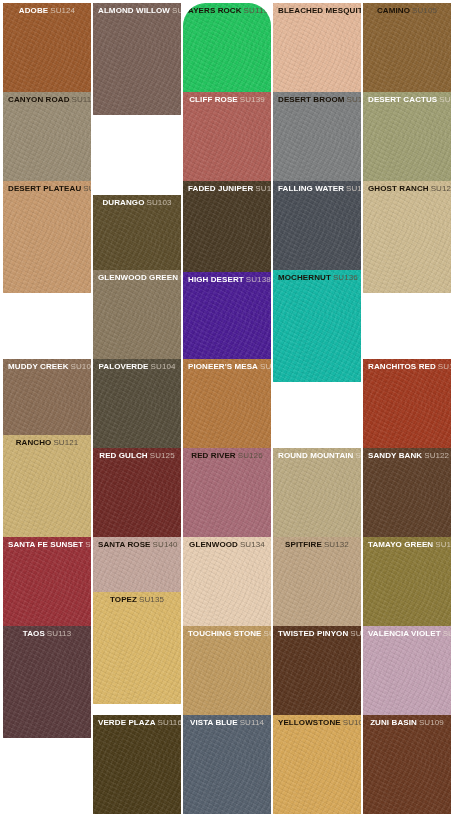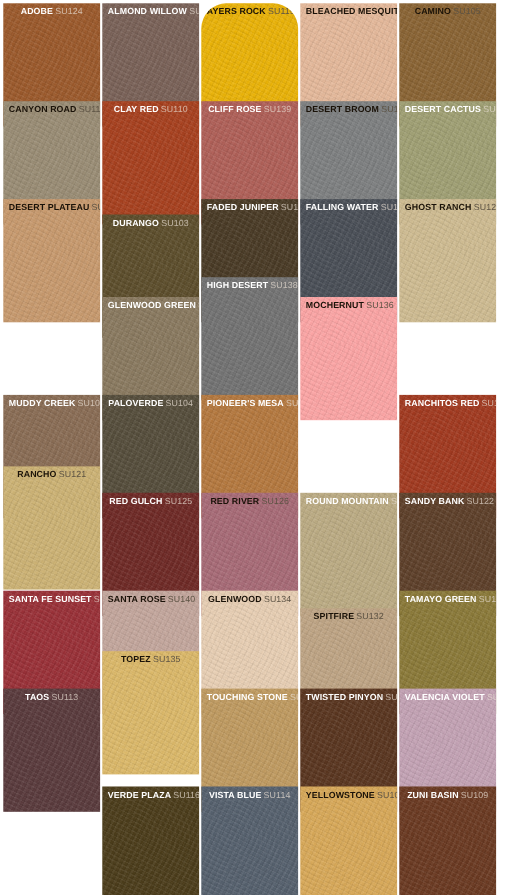--- a/index.html
+++ b/index.html
@@ -62,40 +62,36 @@
 
 <div id="palette-grid">
     <div class="swatch" style="left: 3px; top: 3px; background: rgb(156, 90, 44);">
       <div class="swatch-texture"></div>
       <div class="swatch-label label-light"><span class="swatch-name">ADOBE</span><span class="swatch-code">SU124</span></div>
     </div>
     <div class="swatch" style="left: 93px; top: 3px; background: rgb(122, 98, 88);">
       <div class="swatch-texture"></div>
       <div class="swatch-label label-light"><span class="swatch-name">ALMOND WILLOW</span><span class="swatch-code">SU120</span></div>
     </div>
-    <div class="swatch" style="left: 183px; top: 3px; background: #eab308; border-radius: 23px;">
+    <div class="swatch" style="left: 183px; top: 3px; background: #22c55e; border-radius: 23px;">
       <div class="swatch-texture"></div>
       <div class="swatch-label label-dark"><span class="swatch-name">AYERS ROCK</span><span class="swatch-code">SU119</span></div>
     </div>
     <div class="swatch" style="left: 273px; top: 3px; background: rgb(229, 185, 155);">
       <div class="swatch-texture"></div>
       <div class="swatch-label label-dark"><span class="swatch-name">BLEACHED MESQUITE</span></div>
     </div>
     <div class="swatch" style="left: 363px; top: 3px; background: rgb(138, 100, 52);">
       <div class="swatch-texture"></div>
       <div class="swatch-label label-dark"><span class="swatch-name">CAMINO</span><span class="swatch-code">SU105</span></div>
     </div>
     <div class="swatch" style="left: 3px; top: 92px; background: rgb(154, 141, 117);">
       <div class="swatch-texture"></div>
       <div class="swatch-label label-dark"><span class="swatch-name">CANYON ROAD</span><span class="swatch-code">SU118</span></div>
     </div>
-    <div class="swatch" style="left: 93px; top: 92px; background: rgb(168, 65, 31);">
-      <div class="swatch-texture"></div>
-      <div class="swatch-label label-light"><span class="swatch-name">CLAY RED</span><span class="swatch-code">SU110</span></div>
-    </div>
     <div class="swatch" style="left: 183px; top: 92px; background: rgb(176, 96, 88);">
       <div class="swatch-texture"></div>
       <div class="swatch-label label-light"><span class="swatch-name">CLIFF ROSE</span><span class="swatch-code">SU139</span></div>
     </div>
     <div class="swatch" style="left: 273px; top: 92px; background: rgb(126, 128, 129);">
       <div class="swatch-texture"></div>
       <div class="swatch-label label-dark"><span class="swatch-name">DESERT BROOM</span><span class="swatch-code">SU142</span></div>
     </div>
     <div class="swatch" style="left: 363px; top: 92px; background: rgb(160, 160, 116);">
       <div class="swatch-texture"></div>
@@ -118,45 +114,45 @@
       <div class="swatch-label label-light"><span class="swatch-name">FALLING WATER</span><span class="swatch-code">SU128</span></div>
     </div>
     <div class="swatch" style="left: 363px; top: 181px; background: rgb(207, 188, 146);">
       <div class="swatch-texture"></div>
       <div class="swatch-label label-dark"><span class="swatch-name">GHOST RANCH</span><span class="swatch-code">SU129</span></div>
     </div>
     <div class="swatch" style="left: 93px; top: 270px; background: rgb(138, 122, 96);">
       <div class="swatch-texture"></div>
       <div class="swatch-label label-light"><span class="swatch-name">GLENWOOD GREEN</span><span class="swatch-code">SU130</span></div>
     </div>
-    <div class="swatch" style="left: 183px; top: 252px; background: #737373;">
+    <div class="swatch" style="left: 183px; top: 272px; background: #4c1d95;">
       <div class="swatch-texture"></div>
       <div class="swatch-label label-light"><span class="swatch-name">HIGH DESERT</span><span class="swatch-code">SU138</span></div>
     </div>
-    <div class="swatch" style="left: 273px; top: 270px; background: #fca5a5;">
+    <div class="swatch" style="left: 273px; top: 270px; background: #14b8a6;">
       <div class="swatch-texture"></div>
       <div class="swatch-label label-dark"><span class="swatch-name">MOCHERNUT</span><span class="swatch-code">SU136</span></div>
     </div>
     <div class="swatch" style="left: 3px; top: 359px; background: rgb(138, 109, 85);">
       <div class="swatch-texture"></div>
       <div class="swatch-label label-light"><span class="swatch-name">MUDDY CREEK</span><span class="swatch-code">SU106</span></div>
     </div>
     <div class="swatch" style="left: 93px; top: 359px; background: rgb(86, 78, 60);">
       <div class="swatch-texture"></div>
       <div class="swatch-label label-light"><span class="swatch-name">PALOVERDE</span><span class="swatch-code">SU104</span></div>
     </div>
     <div class="swatch" style="left: 183px; top: 359px; background: rgb(181, 121, 63);">
       <div class="swatch-texture"></div>
       <div class="swatch-label label-light"><span class="swatch-name">PIONEER'S MESA</span><span class="swatch-code">SU123</span></div>
     </div>
     <div class="swatch" style="left: 363px; top: 359px; background: rgb(162, 58, 32);">
       <div class="swatch-texture"></div>
       <div class="swatch-label label-light"><span class="swatch-name">RANCHITOS RED</span><span class="swatch-code">SU111</span></div>
     </div>
-    <div class="swatch" style="left: 3px; top: 424px; background: rgb(205, 179, 117);">
+    <div class="swatch" style="left: 3px; top: 435px; background: rgb(205, 179, 117);">
       <div class="swatch-texture"></div>
       <div class="swatch-label label-dark"><span class="swatch-name">RANCHO</span><span class="swatch-code">SU121</span></div>
     </div>
     <div class="swatch" style="left: 93px; top: 448px; background: rgb(111, 42, 38);">
       <div class="swatch-texture"></div>
       <div class="swatch-label label-light"><span class="swatch-name">RED GULCH</span><span class="swatch-code">SU125</span></div>
     </div>
     <div class="swatch" style="left: 183px; top: 448px; background: rgb(168, 107, 119);">
       <div class="swatch-texture"></div>
       <div class="swatch-label label-dark"><span class="swatch-name">RED RIVER</span><span class="swatch-code">SU126</span></div>
@@ -174,21 +170,21 @@
       <div class="swatch-label label-light"><span class="swatch-name">SANTA FE SUNSET</span><span class="swatch-code">SU112</span></div>
     </div>
     <div class="swatch" style="left: 93px; top: 537px; background: rgb(196, 167, 157);">
       <div class="swatch-texture"></div>
       <div class="swatch-label label-dark"><span class="swatch-name">SANTA ROSE</span><span class="swatch-code">SU140</span></div>
     </div>
     <div class="swatch" style="left: 183px; top: 537px; background: rgb(232, 207, 180);">
       <div class="swatch-texture"></div>
       <div class="swatch-label label-dark"><span class="swatch-name">GLENWOOD</span><span class="swatch-code">SU134</span></div>
     </div>
-    <div class="swatch" style="left: 273px; top: 537px; background: rgb(191, 165, 133); margin-top: 16px;">
+    <div class="swatch" style="left: 273px; top: 537px; background: rgb(191, 165, 133);">
       <div class="swatch-texture"></div>
       <div class="swatch-label label-dark"><span class="swatch-name">SPITFIRE</span><span class="swatch-code">SU132</span></div>
     </div>
     <div class="swatch" style="left: 363px; top: 537px; background: rgb(139, 122, 57);">
       <div class="swatch-texture"></div>
       <div class="swatch-label label-light"><span class="swatch-name">TAMAYO GREEN</span><span class="swatch-code">SU117</span></div>
     </div>
     <div class="swatch" style="left: 3px; top: 626px; background: rgb(90, 59, 61);">
       <div class="swatch-texture"></div>
       <div class="swatch-label label-light"><span class="swatch-name">TAOS</span><span class="swatch-code">SU113</span></div>

